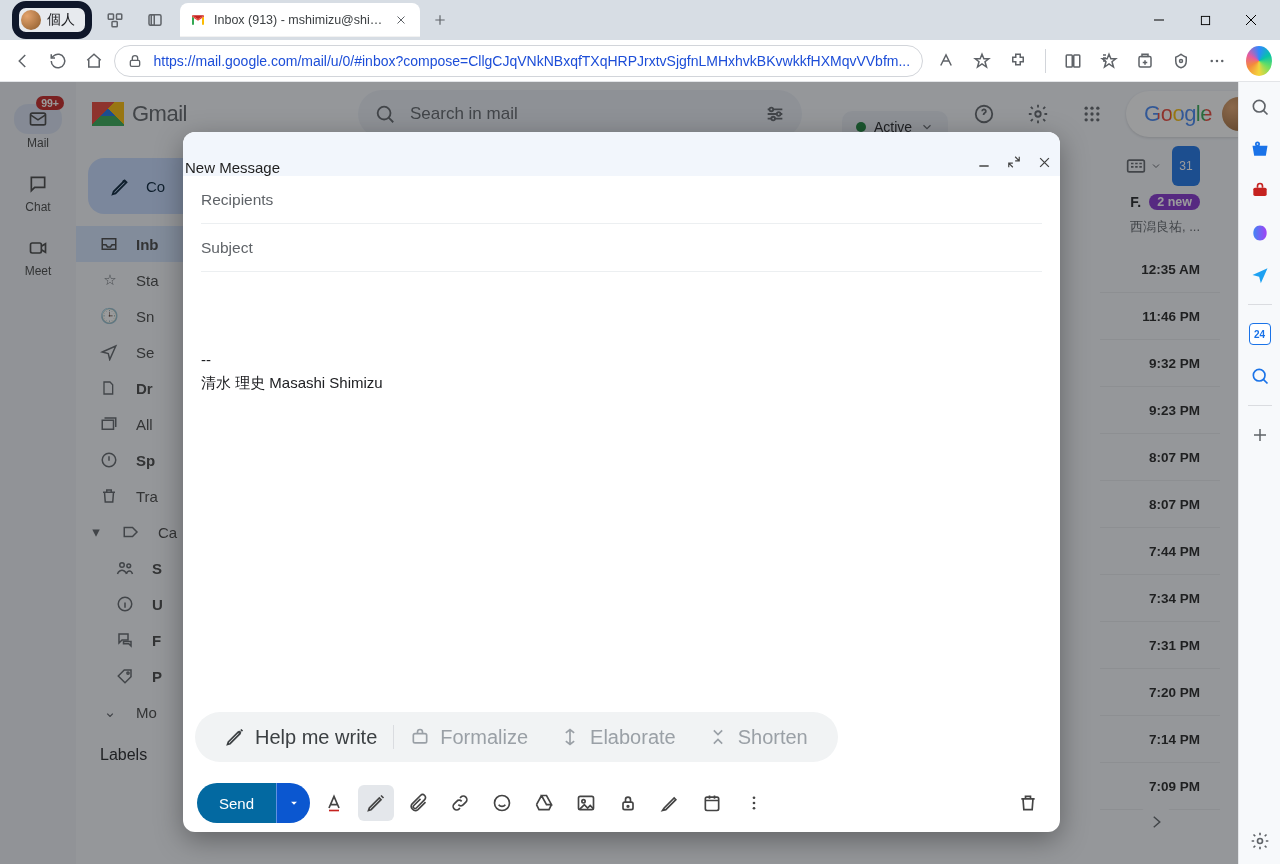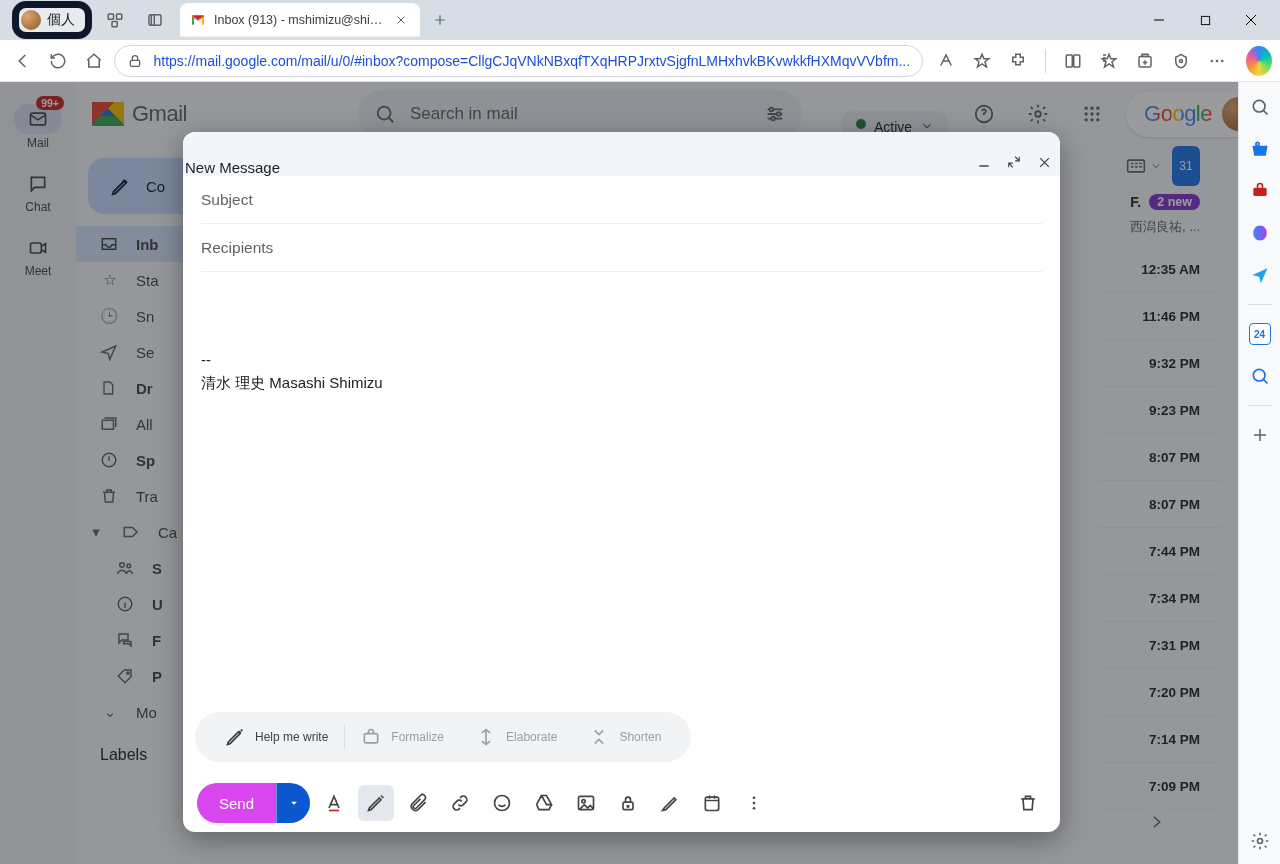--- a/index.html
+++ b/index.html
@@ -117,21 +117,21 @@
     linear-gradient(180deg, transparent 60%, #34a853 60%);
     background-color:#1a73e8;
   }
   .glogo .txt { font-size:22px; color:#5f6368; letter-spacing: -0.5px;}
   .search {
     flex:1; max-width: 620px; height:48px; background:#e9edf5; border-radius:24px;
     display:flex; align-items:center; padding: 0 16px; gap:14px; color:#5f6368;
   }
   .search .stext { flex:1; font-size:17px;}
   .status-pill {
-    display:flex; align-items:flex-start; gap:8px; background:#e9edf5; border-radius:10px; padding:8px 14px;
+    display:flex; align-items:center; gap:8px; background:#e9edf5; border-radius:10px; padding:8px 14px;
     margin-left: 24px;
     margin-top: 26px;
   }
   .dot-green { width:10px; height:10px; border-radius:50%; background:#188038;}
   .head-icons { display:flex; align-items:center; gap:14px; margin-left:auto; color:#5f6368;}
   .head-ico { width:40px; height:40px; display:flex; align-items:center; justify-content:center; border-radius:50%;}
   .google-pill {
     background:#fff; border-radius:28px; padding: 6px 8px 6px 18px;
     display:flex; align-items:center; gap:10px;
     box-shadow: 0 1px 3px rgba(0,0,0,0.15);
@@ -221,29 +221,29 @@
   .cw-body {
     flex:1; padding: 16px 18px; font-size:15px; color:#202124; line-height:1.55;
   }
   .cw-body .sig-sep { margin-top: 60px; }
   .ai-row {
     margin: 0 12px 12px 12px;
     background:#f1f3f4; border-radius: 26px; height:50px;
     display:flex; align-items:center; padding: 0 14px; gap: 0;
     width: fit-content;
   }
-  .ai-chip { display:flex; align-items:center; gap:10px; padding: 0 16px; color:#3c4043; font-size:12px;}
+  .ai-chip { display:flex; align-items:center; gap:10px; padding: 0 16px; color:#3c4043; font-size:20px;}
   .ai-chip.disabled { color:#9aa0a6; }
   .ai-sep { width:1px; height:24px; background:#dadce0;}
   .cw-toolbar {
     height:58px; display:flex; align-items:center; padding: 0 14px; gap:6px;
   }
   .send-split { display:flex; }
   .send-btn {
-    background:#d946ef; color:#fff; height:40px; border-radius: 20px 0 0 20px;
+    background:#0369a1; color:#fff; height:40px; border-radius: 20px 0 0 20px;
     padding: 0 22px; display:flex; align-items:center; font-size:15px; font-weight:500;
   }
   .send-more {
     background:#0b57d0; color:#fff; height:40px; border-radius: 0 20px 20px 0;
     width:34px; display:flex; align-items:center; justify-content:center;
     border-left: 1px solid rgba(255,255,255,0.35);
   }
   .tb-ico {
     width:36px; height:36px; display:flex; align-items:center; justify-content:center;
     color:#444; border-radius:6px;
@@ -714,24 +714,24 @@
             <path d="M14 3l7 7M21 3v7h-7M10 21L3 14M3 21v-7h7"></path>
           </svg>
         </span>
       <span class="hicon">
           <svg width="15" height="15" viewBox="0 0 24 24" stroke="#444" stroke-width="2">
             <path d="M5 5l14 14M19 5L5 19"></path>
           </svg>
         </span>
     </div>
     <div class="cw-field">
+      <span>Recipients</span>
+    </div>
+    <div class="cw-field">
       <span>Subject</span>
-    </div>
-    <div class="cw-field">
-      <span>Recipients</span>
     </div>
     <div class="cw-body">
       <div class="sig-sep">--</div>
       <div>清水 理史 Masashi Shimizu</div>
     </div>
     <div class="ai-row">
       <div class="ai-chip">
         <span>
             <svg width="20" height="20" viewBox="0 0 24 24" fill="none" stroke="#3c4043" stroke-width="2">
               <path d="M3 21l3-1L18 8l-2-2L4 18l-1 3z"></path>

